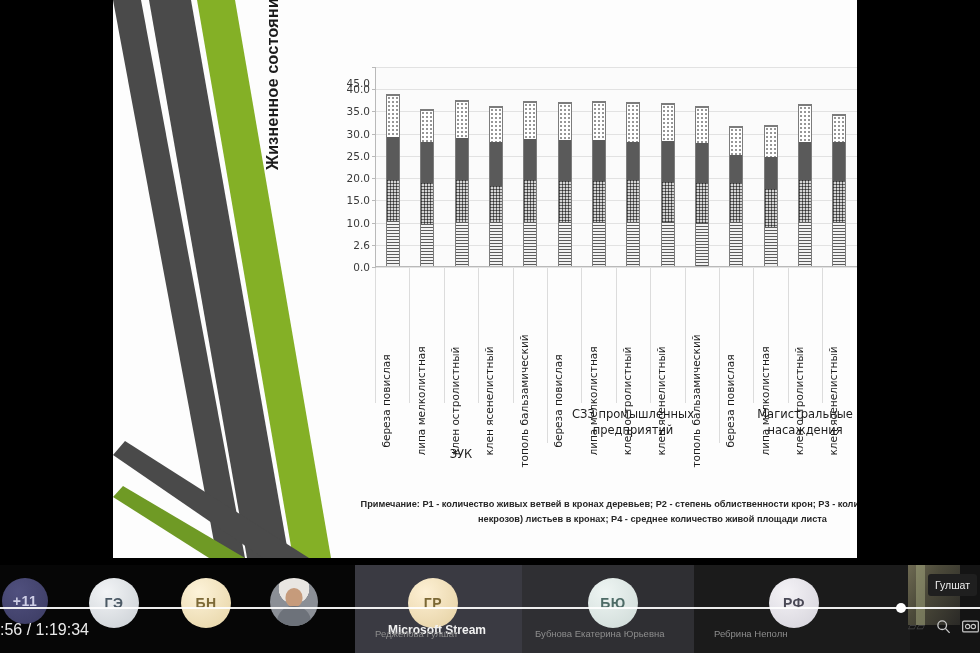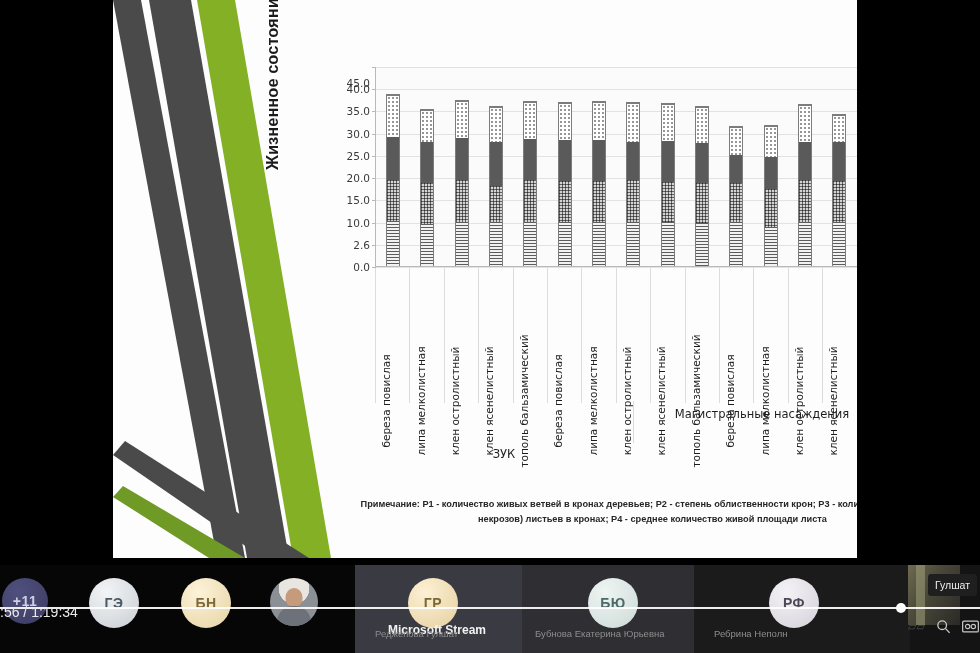--- a/index.html
+++ b/index.html
@@ -124,22 +124,22 @@
               color: #4d6b66; }
   .av-rf    { left: 769px; top: 578px; width: 50px; height: 50px;
               background: radial-gradient(circle at 35% 28%, #f4f2f6, #d4d2da);
               color: #4b4a57; }
 
   .progress { position: absolute; left: 0; top: 607px; width: 980px; height: 2px;
               background: rgba(255,255,255,.92); }
   .progress .knob { position: absolute; left: 896px; top: -4px; width: 10px; height: 10px;
               border-radius: 50%; background: #fff; }
 
-  .timecode { position: absolute; left: 0; top: 604px; width: 120px;
-              font-size: 14px; color: #eaeaea; white-space: nowrap; }
+  .timecode { position: absolute; left: 0; top: 621px; width: 120px;
+              font-size: 16px; color: #eaeaea; white-space: nowrap; }
   .brand { position: absolute; left: 388px; top: 623px; font-size: 12px;
            font-weight: bold; color: #f2f2f2; }
   .pname { position: absolute; top: 628px; font-size: 9.5px; color: #8d8d8d;
            white-space: nowrap; }
   .pname.n1 { left: 375px; }
   .pname.n2 { left: 535px; }
   .pname.n3 { left: 714px; }
 
   .tooltip { position: absolute; left: 928px; top: 574px; height: 22px;
              background: #1f1f1f; color: #eee; font-size: 10.5px;
@@ -379,20 +379,21 @@
           <div class="xcell">
             <span class="tick"></span>
             <span class="xlab">клен ясенелистный</span>
           </div>
           <div class="xcell">
             <span class="tick"></span>
           </div>
         </div>
       <div class="groups" id="groups">
           <div class="grp" style="flex: 5 1 0px; margin-top: 40px;">ЗУК</div>
+          <div class="grp" style="flex: 5 1 0px;">СЗЗ промышленных предприятий</div>
           <div class="grp" style="flex: 5 1 0px;">Магистральные насаждения</div>
         </div>
 
     </div>
 
     <div class="note">Примечание: Р1 - количество живых ветвей в кронах деревьев; Р2 - степень облиственности крон; Р3 - количество живых (без некрозов) листьев в кронах; Р4 - среднее количество живой площади листа</div>
   </div>
 
   <div class="bottom">
     <div class="tile a"></div>

